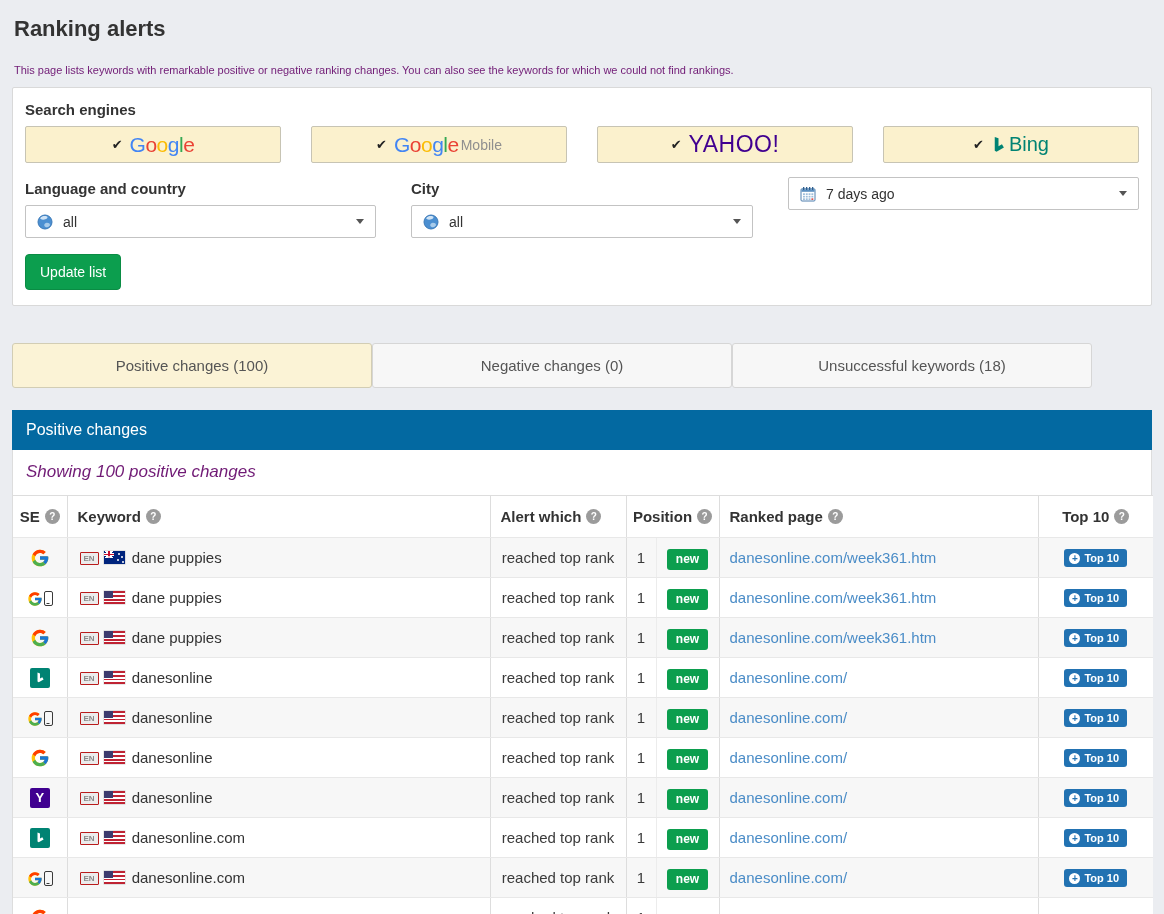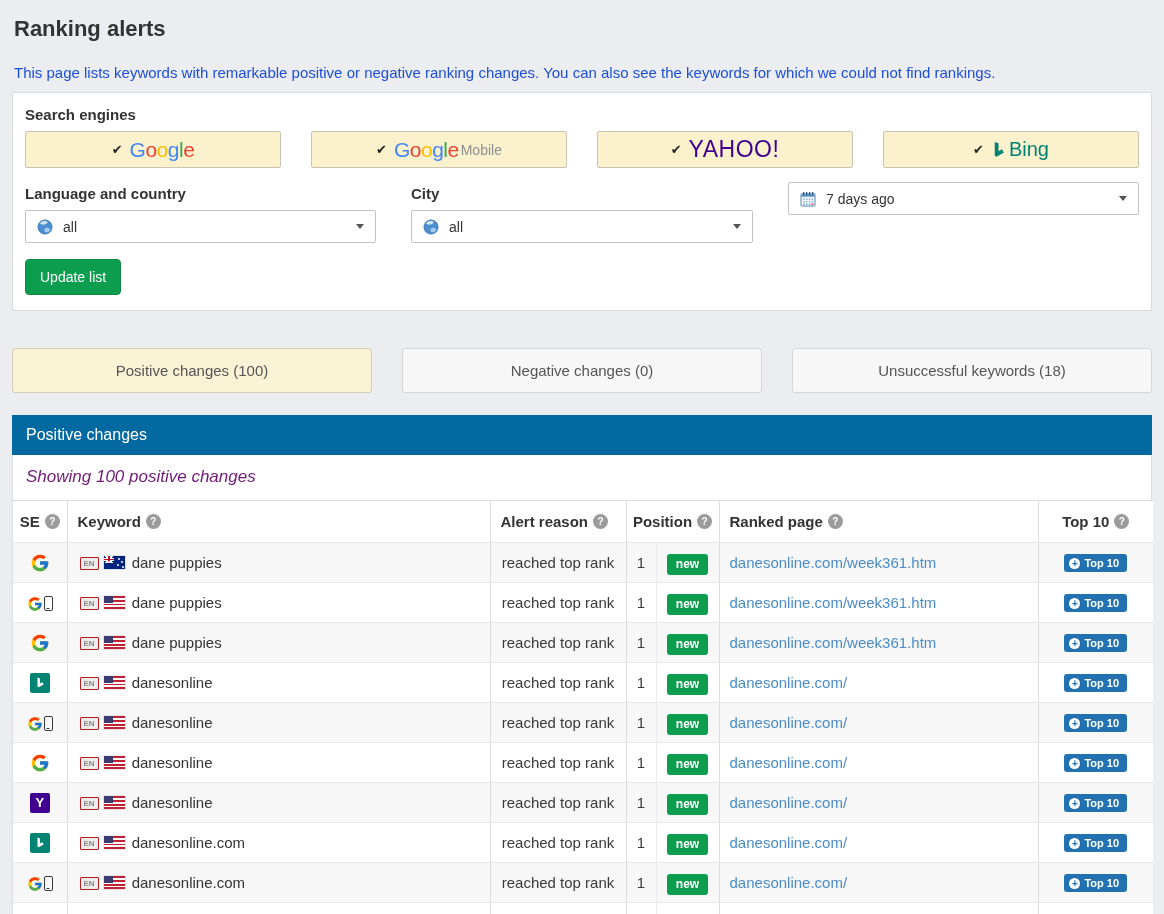--- a/index.html
+++ b/index.html
@@ -5,21 +5,21 @@
   * { box-sizing: border-box; margin: 0; padding: 0; }
   html, body { width: 1164px; height: 914px; overflow: hidden; }
   body {
     background: #ebedf1;
     font-family: "Liberation Sans", sans-serif;
     color: #333;
   }
   .wrap { padding: 14px 12px 0 12px; }
 
   h1.page-title { font-size: 22px; font-weight: 600; color: #333; margin: 2px 0 0 2px; }
-  .desc { font-size: 15px; color: #1d4ed8; margin: 22px 0 0 2px; }
+  .desc { font-size: 11px; color: #701a75; margin: 22px 0 0 2px; }
 
   
   .card {
     margin-top: 11px;
     background: #fff;
     border: 1px solid #d9d9d9;
     border-radius: 2px;
     padding: 10px 12px 15px 12px;
   }
   .flabel { font-size: 15px; font-weight: bold; color: #333; margin: 3px 0 8px 0; }
@@ -53,21 +53,21 @@
 
   .btn-update {
     margin-top: 16px;
     background: #0c9e4e; color: #fff;
     border: 1px solid #0a8c44; border-radius: 4px;
     font-size: 14px; font-family: "Liberation Sans", sans-serif;
     padding: 9px 14px; cursor: pointer;
   }
 
   
-  .tabs { display: flex; justify-content: space-between; margin-top: 37px; }
+  .tabs { display: flex; margin-top: 37px; }
   .tab {
     width: 360px; height: 45px;
     background: #f7f7f7; border: 1px solid #d6d6d6; border-radius: 3px;
     display: flex; align-items: center; justify-content: center;
     font-size: 15px; color: #555; cursor: pointer;
   }
   .tab.active { background: #fbf3d6; border-color: #d2cdb4; }
 
   
   .section { margin-top: 22px; }
@@ -265,21 +265,21 @@
             <col style="width:136px">
           <col style="width:30px">
             <col style="width:63px">
             <col style="width:319px">
             <col style="width:115px">
         </colgroup>
         <thead>
             <tr>
               <th class="h-se"><span>SE</span><span class="help">?</span></th>
               <th class="h-kw"><span>Keyword</span><span class="help">?</span></th>
-              <th class="h-reason"><span>Alert reason</span><span class="help">?</span></th>
+              <th class="h-reason"><span>Alert which</span><span class="help">?</span></th>
               <th class="h-pos" colspan="2"><span>Position</span><span class="help">?</span></th>
               <th class="h-page"><span>Ranked page</span><span class="help">?</span></th>
               <th class="h-top10"><span>Top 10</span><span class="help">?</span></th>
             </tr>
           </thead>
         <tbody>
             <tr>
               <td class="c-se"><span class="se-icon">
                   <svg width="20" height="20" viewBox="0 0 48 48">
                     <path fill="#FFC107" d="M43.6 20.1H42V20H24v8h11.3C33.7 32.7 29.2 36 24 36c-6.6 0-12-5.4-12-12s5.4-12 12-12c3.1 0 5.9 1.2 8 3l5.7-5.7C34 6.1 29.3 4 24 4 13 4 4 13 4 24s9 20 20 20 20-9 20-20c0-1.3-.1-2.6-.4-3.9z"></path>

